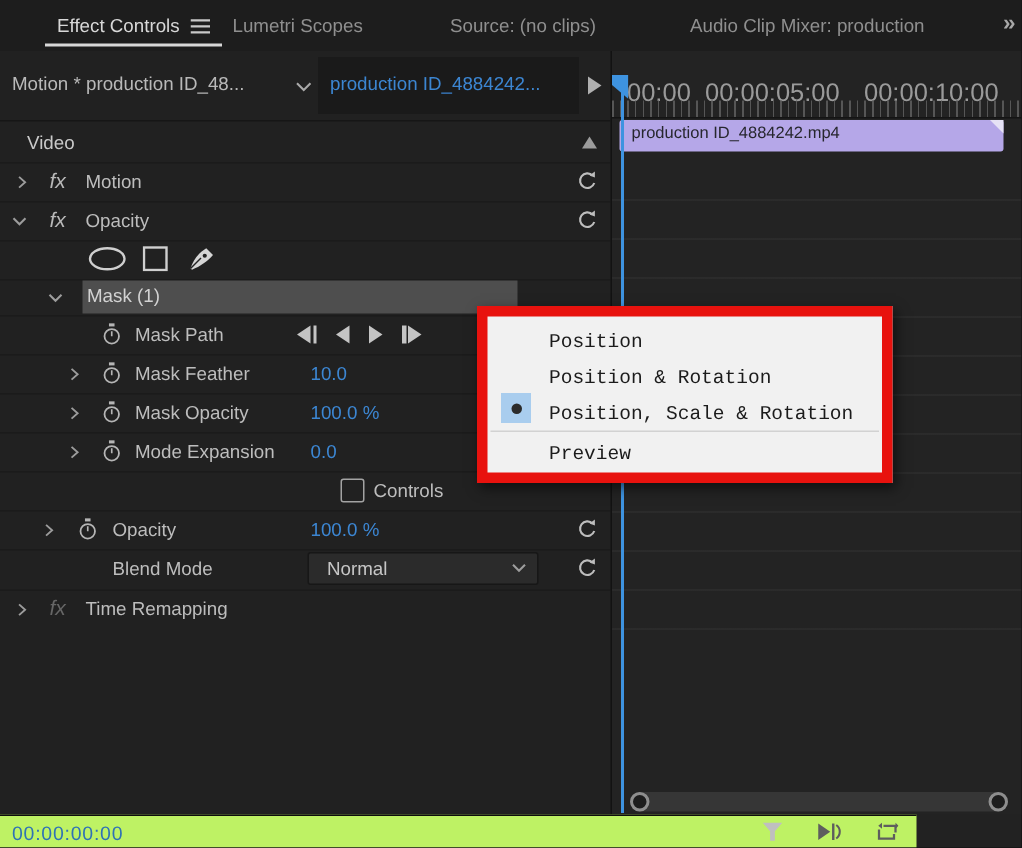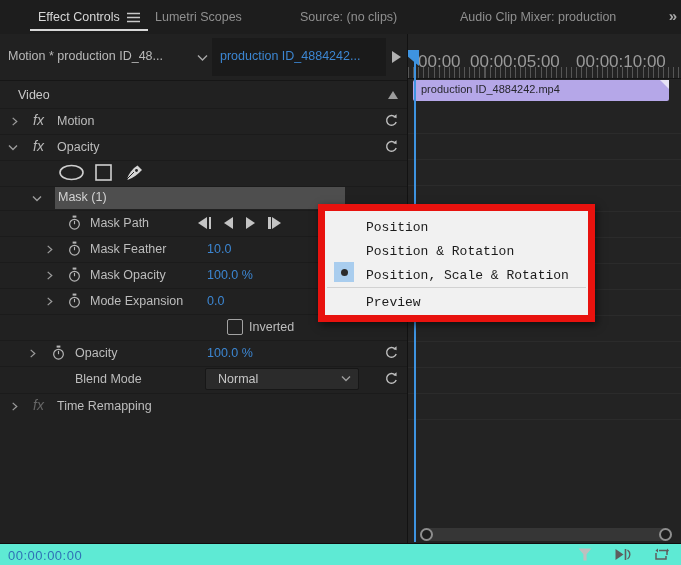--- a/index.html
+++ b/index.html
@@ -49,21 +49,21 @@
   .clip .cliplbl{position:absolute;left:8px;top:3px;color:#27272e;font-size:11px;white-space:nowrap;}
   .clipnotch{position:absolute;right:0;top:0;width:0;height:0;border-top:9px solid #e6e2f5;border-left:9px solid transparent;}
   .rowlines{position:absolute;left:0;top:74px;width:274px;height:312px;
             background:repeating-linear-gradient(to bottom,transparent 0 25px,rgba(255,255,255,0.035) 25px 26px);}
   .playline{position:absolute;left:6px;top:16px;width:2px;height:492px;background:#3e93e0;}
   .playflag{position:absolute;left:0px;top:16px;width:11px;height:16px;background:#3e93e0;
             clip-path:polygon(0 0,100% 0,100% 100%,0 42%);}
   .hscroll{position:absolute;left:12px;top:494px;width:252px;height:13px;background:#363636;border-radius:7px;}
   .knob{position:absolute;top:0;width:13px;height:13px;border-radius:50%;background:#1d1d1d;border:2.5px solid #8e8e8e;box-sizing:border-box;}
   
-  .bottombar{position:absolute;left:0;top:543px;width:681px;height:22px;background:#5eead4;border-top:1px solid #0e0e0e;}
+  .bottombar{position:absolute;left:0;top:543px;width:611px;height:22px;background:#bef264;border-top:1px solid #0e0e0e;}
   .timecode{position:absolute;left:8px;top:4px;color:#2f72b6;font-size:13px;letter-spacing:0.5px;}
   .bicons{position:absolute;right:12px;top:4px;display:flex;gap:22px;align-items:center;}
   
   .menuframe{position:absolute;left:318px;top:204px;width:263px;height:104px;background:#f1f1f1;
              border:7px solid #e8120e;box-shadow:2px 3px 8px rgba(0,0,0,0.55);}
   .menuitem{position:absolute;left:0;width:263px;height:24px;color:#1b1b1b;font-size:13px;cursor:default;font-family:Liberation Mono, monospace;}
   .menuitem span{position:absolute;left:41px;top:4px;white-space:nowrap;}
   .menusep{position:absolute;left:2px;right:2px;top:76px;height:1px;background:#d2d2d2;}
   .radiosel{position:absolute;left:9px;top:51px;width:20px;height:20px;background:#a9cdee;}
   .radiodot{position:absolute;left:6.5px;top:6.5px;width:7px;height:7px;border-radius:50%;background:#2b2b2b;}
@@ -250,21 +250,21 @@
             <circle cx="7" cy="9.8" r="5.2" fill="none" stroke="#b5b5b5" stroke-width="1.3"></circle>
             <line x1="7" y1="9.8" x2="7" y2="6.2" stroke="#b5b5b5" stroke-width="1.2"></line>
           </svg>
       </span>
       <span class="lbl" style="left:90px;">Mode Expansion</span>
       <span class="val" style="left:207px;">0.0</span>
     </div>
 
     <div class="row" style="top:280px;">
       <span class="checkbox"></span>
-      <span class="lbl" style="left:249px;">Inverted</span>
+      <span class="lbl" style="left:249px;">Controls</span>
     </div>
 
     <div class="row" style="top:306px;">
       <span style="left:28px;top:9px;" class="chev">
         <svg width="9" height="9" viewBox="0 0 10 10">
             <path d="M3 1 L7.5 5 L3 9" fill="none" stroke="#9c9c9c" stroke-width="1.4"></path>
           </svg>
       </span>
       <span style="left:52px;top:5px;">
         <svg width="13" height="16" viewBox="0 0 14 17">

